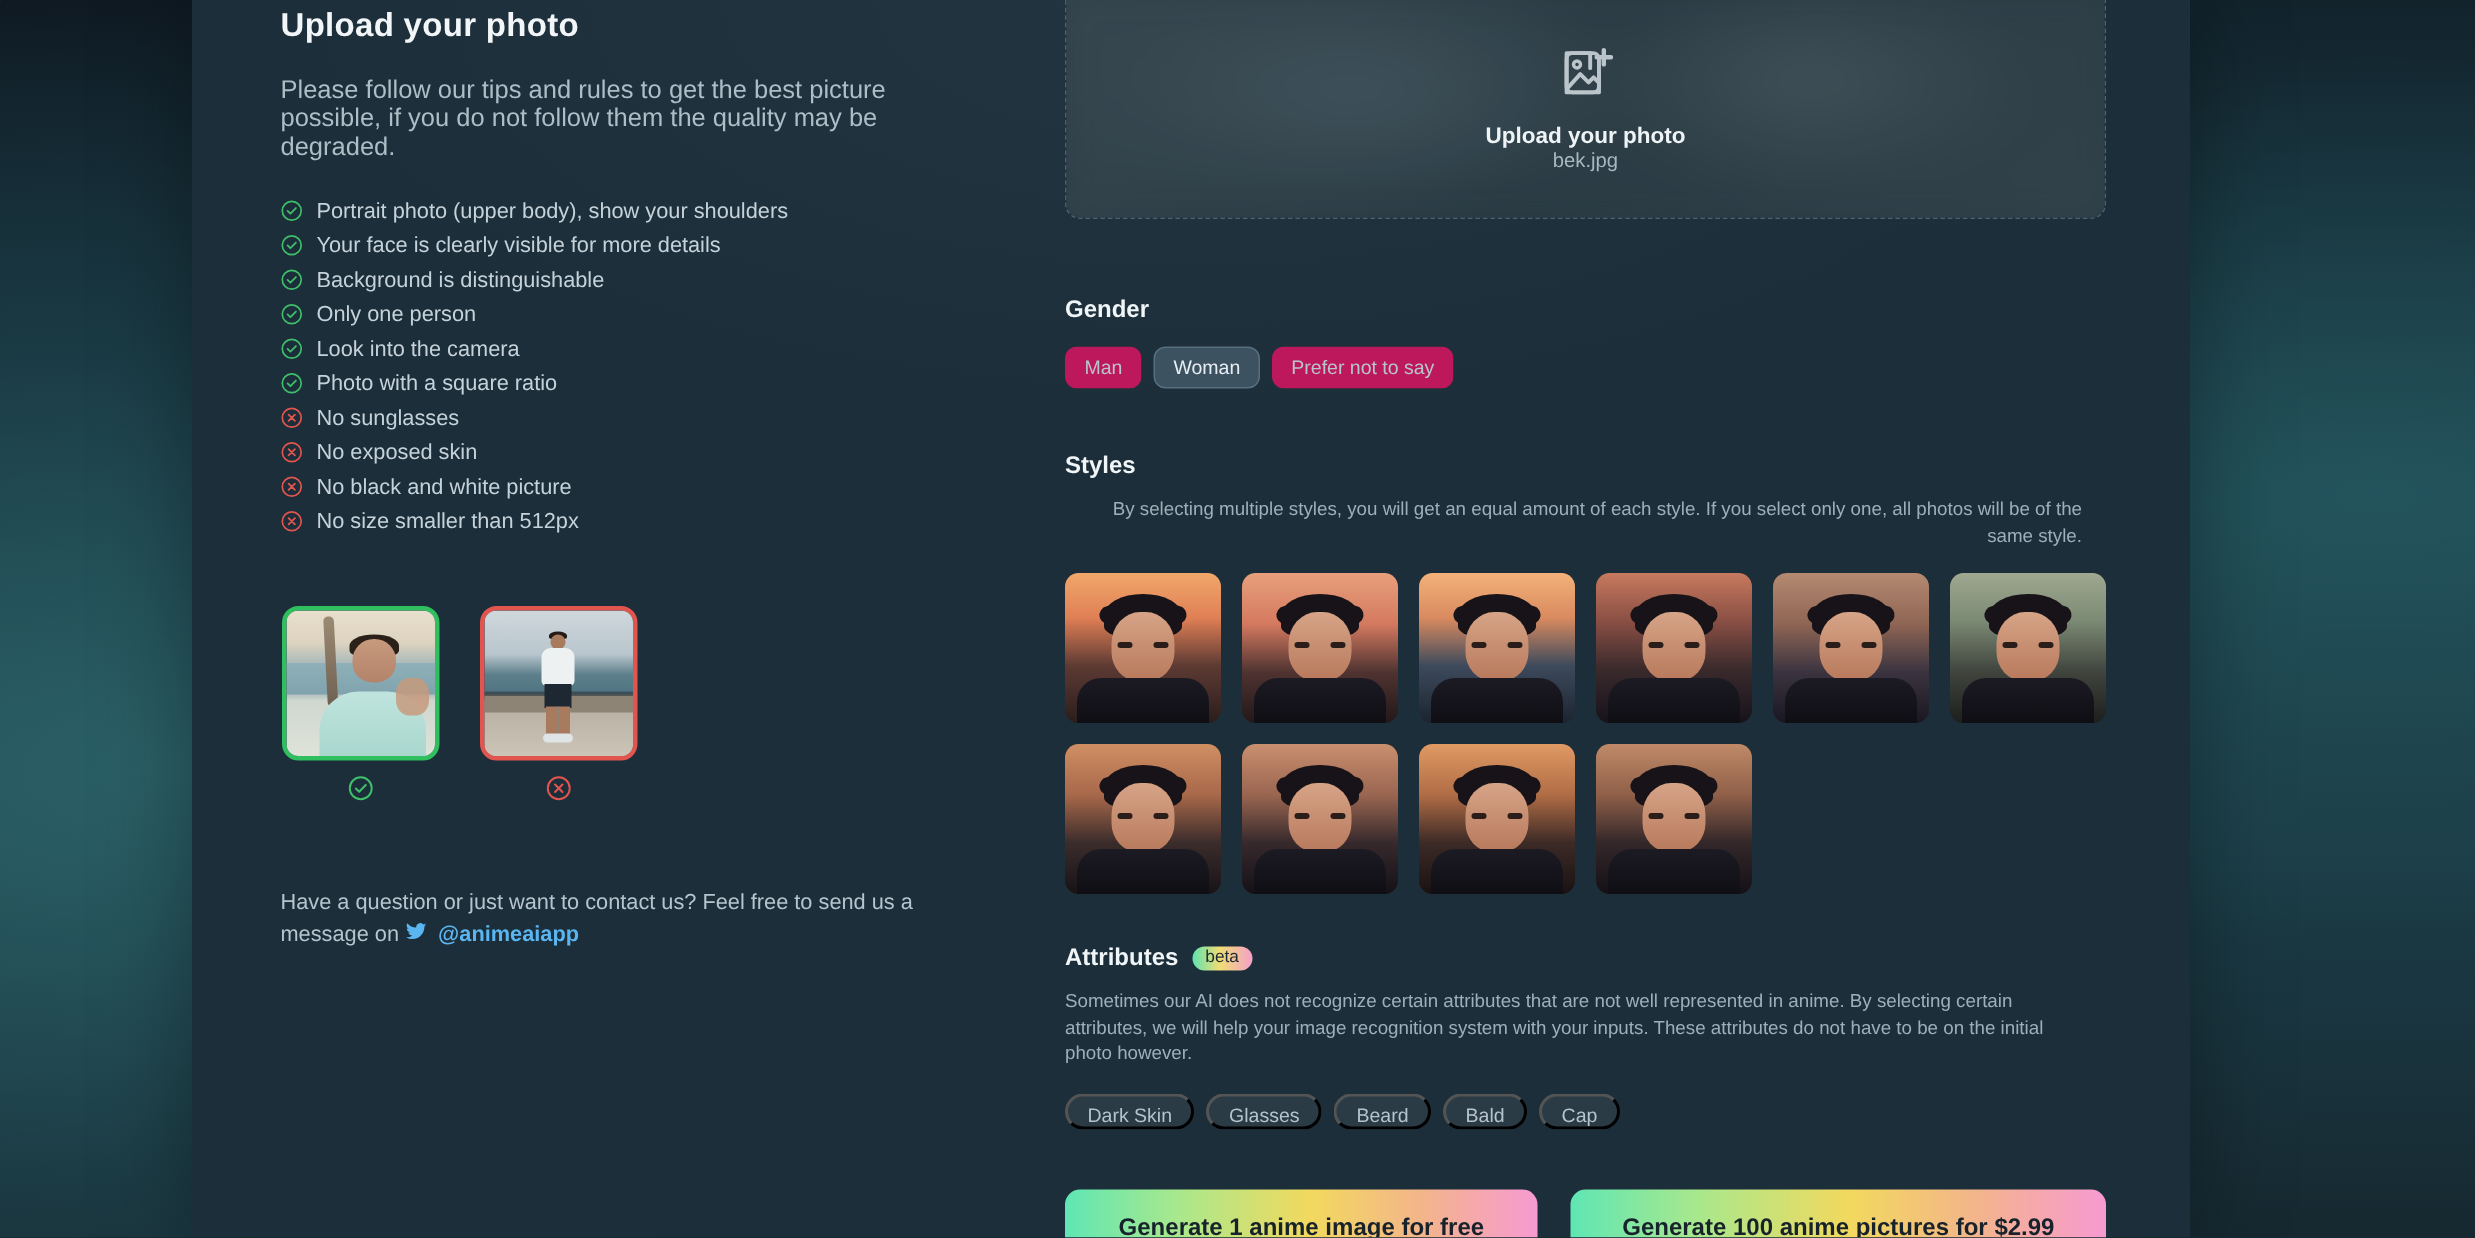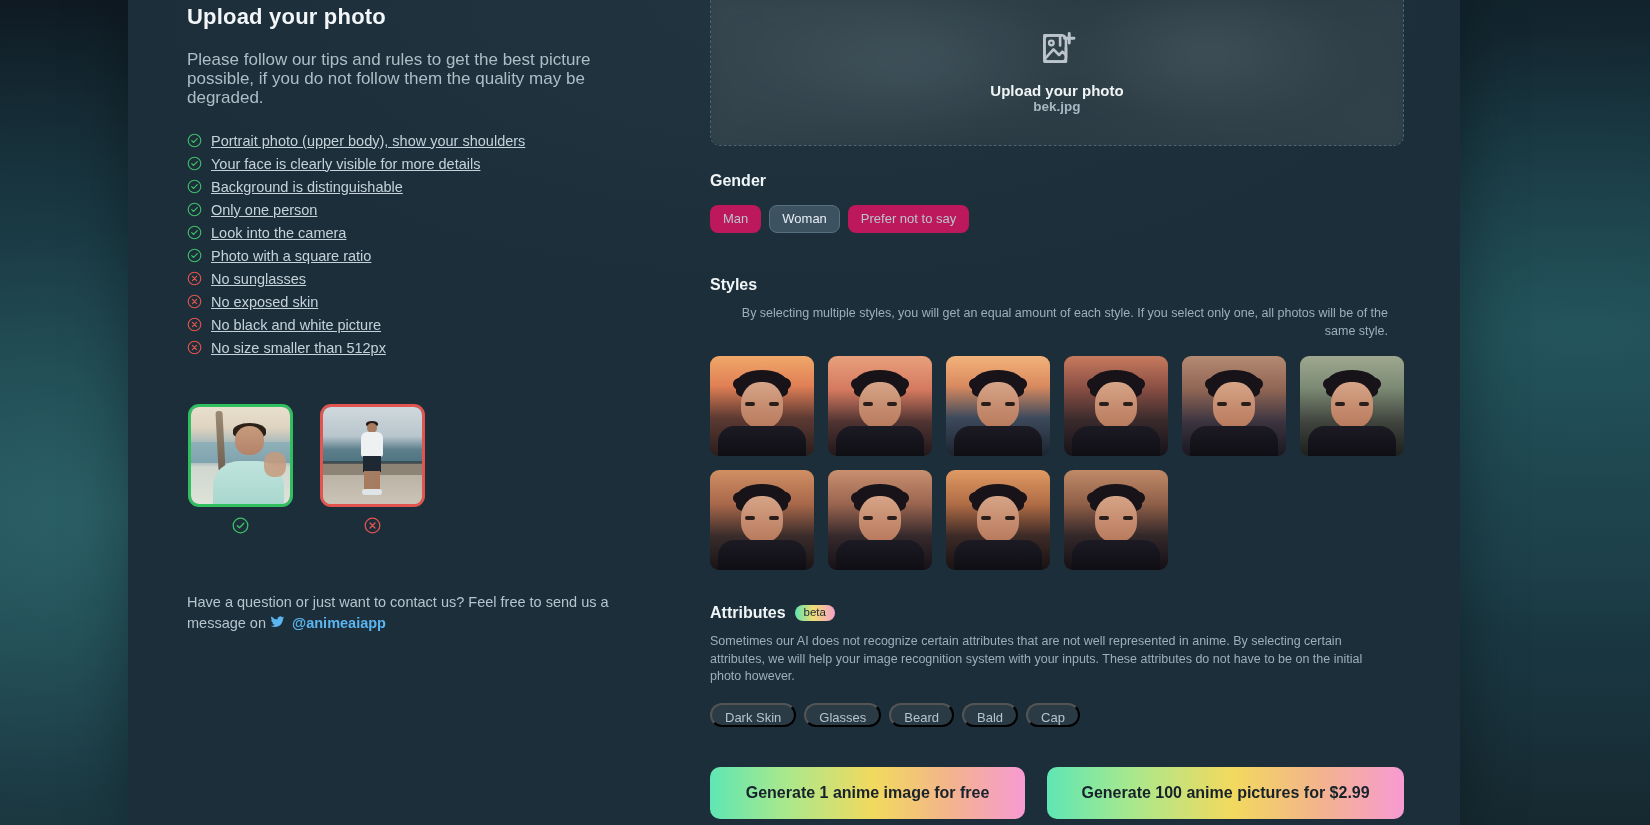--- a/index.html
+++ b/index.html
@@ -89,21 +89,20 @@
     margin-top: 22px;
     list-style: none;
   }
   .rule {
     display: flex;
     align-items: center;
     gap: 9px;
     height: 23px;
     font-size: 14.5px;
     color: #c6d2da;
-    text-decoration: underline;
   }
   .rule-icon { width: 15px; height: 15px; flex: 0 0 15px; display: block; }
 
   
   .examples {
     margin-top: 45px;
     display: flex;
     gap: 27px;
     padding-left: 1px;
   }
@@ -263,21 +262,20 @@
   .dz-icon { width: 37px; height: 37px; opacity: .78; }
   .dz-title {
     margin-top: 15px;
     font-size: 15px;
     font-weight: bold;
     color: #eef3f6;
   }
   .dz-file {
     font-size: 13.5px;
     color: #a9b7c0;
-    font-weight: bold;
   }
 
   
   .section-title {
     font-size: 16px;
     font-weight: bold;
     color: #f0f5f7;
     display: flex;
     align-items: center;
     gap: 9px;
@@ -293,21 +291,21 @@
   }
   .section-desc {
     margin-top: 11px;
     font-size: 12.5px;
     line-height: 17.5px;
     color: #9fafb9;
     max-width: 678px;
   }
 
   
-  .gender { margin-top: 26px; }
+  .gender { margin-top: 52px; }
   .pill-row { margin-top: 15px; display: flex; gap: 8px; }
   .pill {
     font-size: 13px;
     color: #b8c5ce;
     background: #be185d;
     border: 1px solid transparent;
     border-radius: 8px;
     padding: 6px 12px 7px;
     cursor: pointer;
     line-height: 1;

